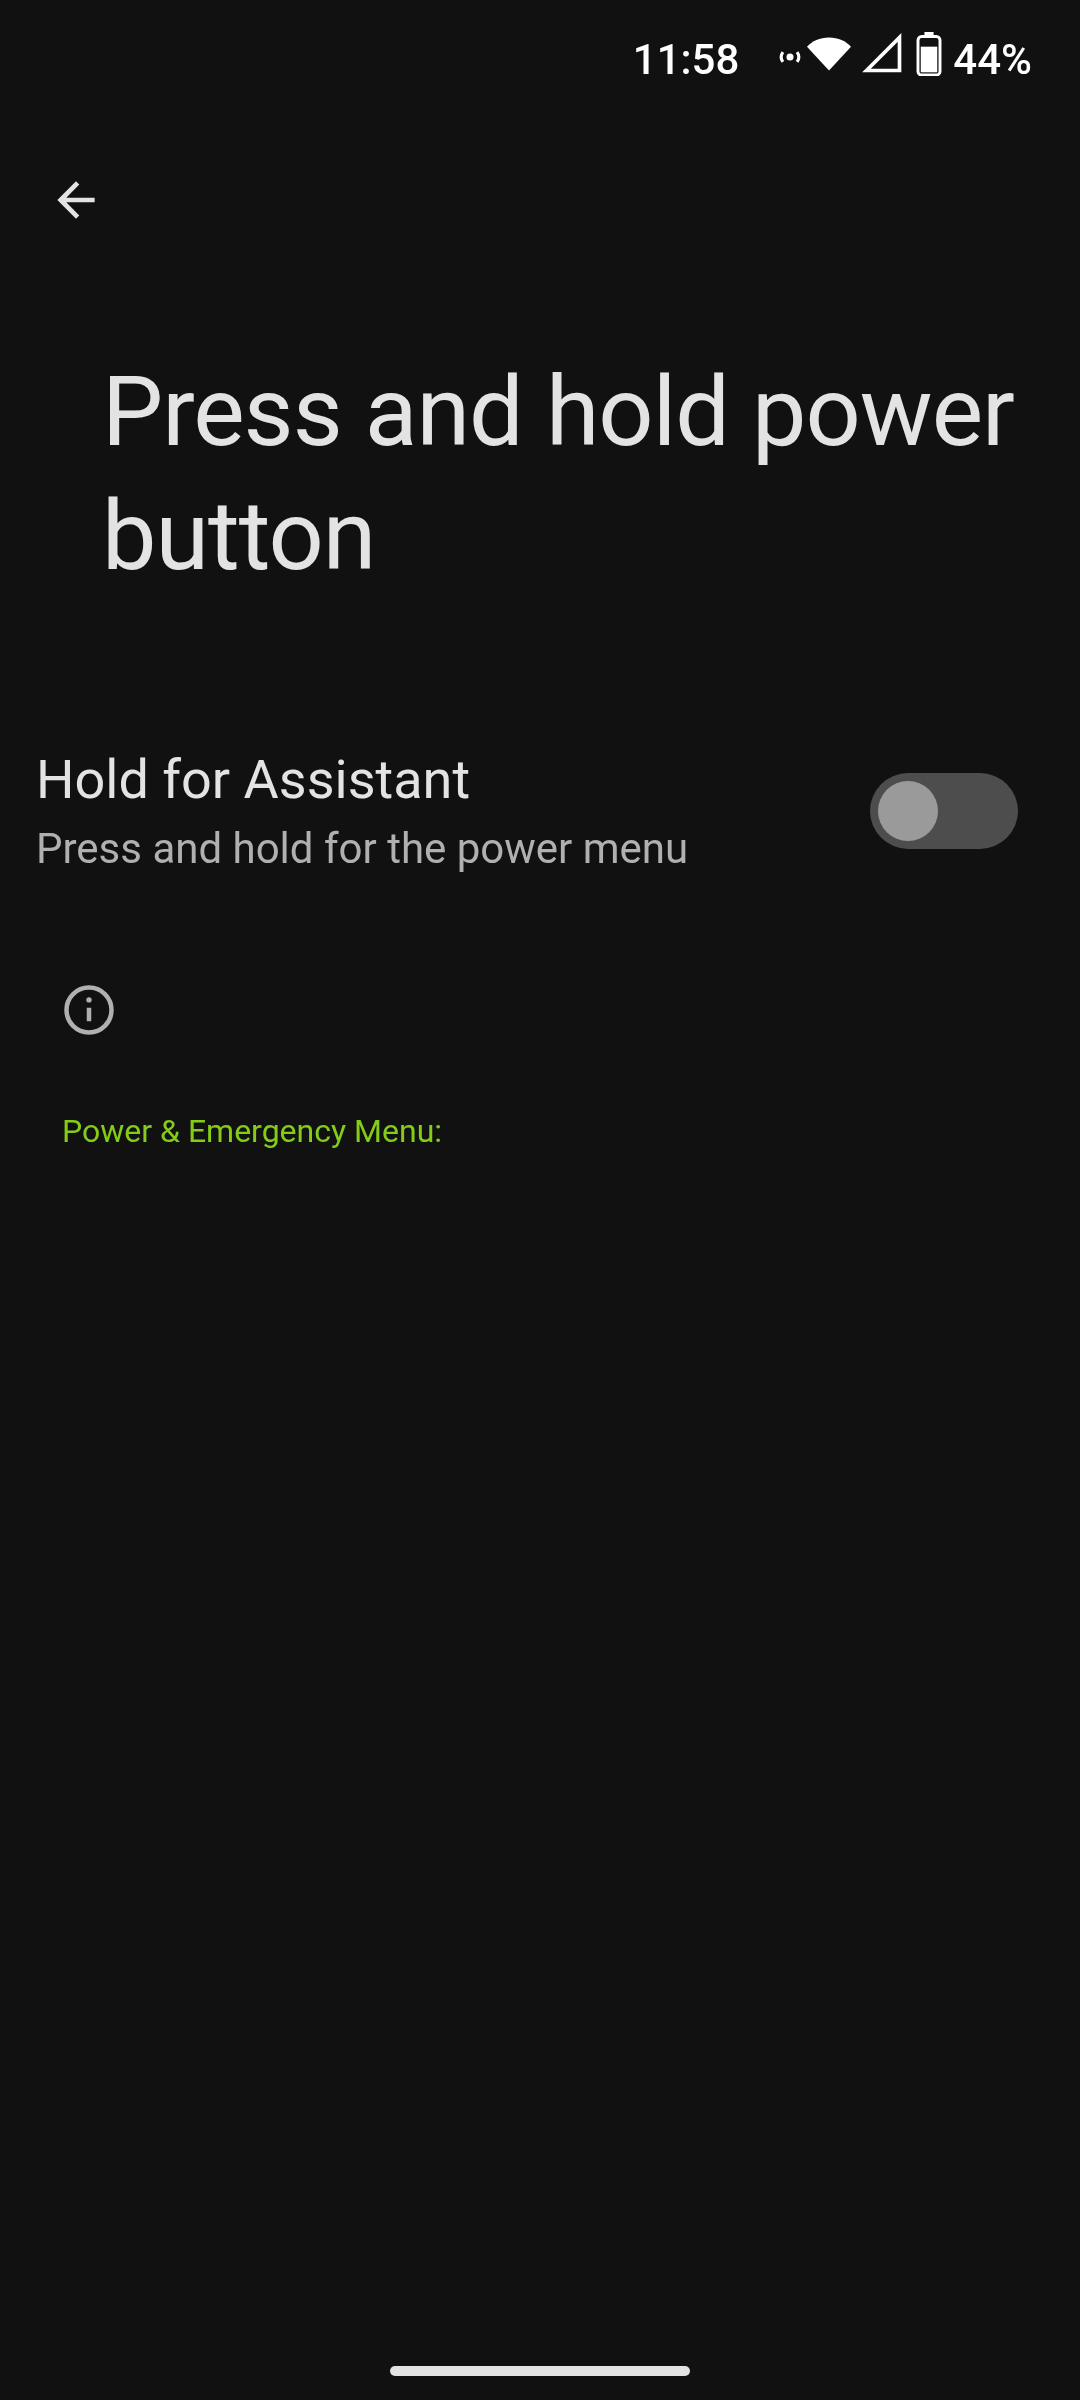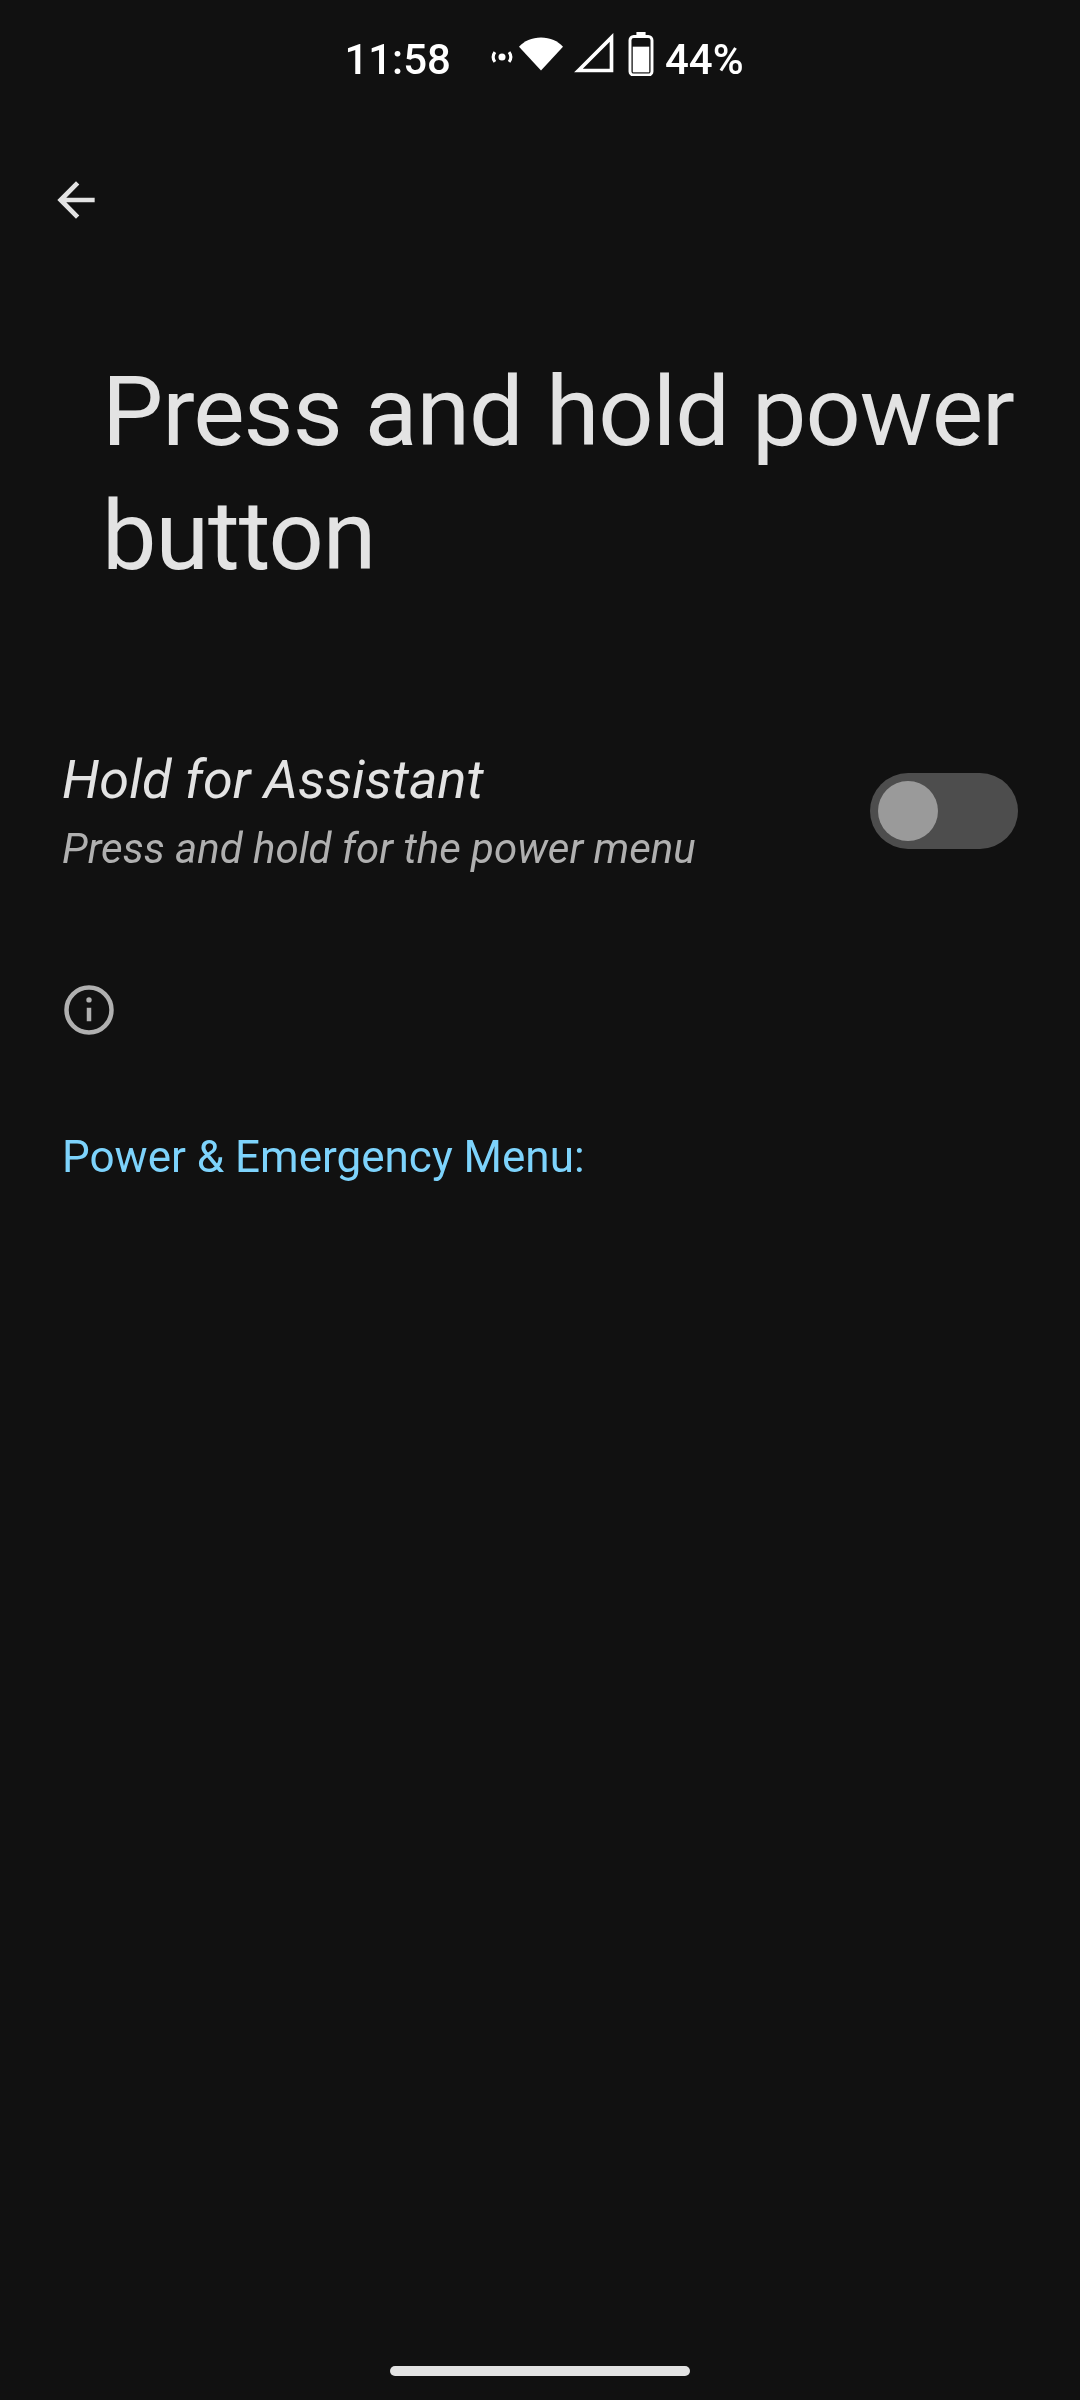--- a/index.html
+++ b/index.html
@@ -7,21 +7,21 @@
       width: 1080px;
       height: 2400px;
       background: #111111;
       color: #e3e3e3;
       font-family: Roboto, "Helvetica Neue", Arial, sans-serif;
       overflow: hidden;
       position: relative;
     }
     .status-bar {
       display: flex;
-      justify-content: center;
+      justify-content: flex-end;
       align-items: center;
       padding: 28px 48px 0 56px;
       height: 90px;
       font-size: 42px;
       font-weight: 500;
       color: #ffffff;
     }
     .status-left { display: flex; align-items: center; gap: 34px; }
     .status-right { display: flex; align-items: center; gap: 10px; }
     .back-area { padding: 70px 0 0 36px; }
@@ -32,40 +32,39 @@
       line-height: 1.28;
       letter-spacing: -1px;
       color: #e3e3e3;
       padding: 110px 62px 0 62px;
       margin-left: 40px;
     }
     .setting-row {
       display: flex;
       align-items: center;
       justify-content: space-between;
-      padding: 150px 62px 0 62px;
+      padding: 150px 62px 0 36px;
       gap: 40px;
-      font-style: italic;
     }
     .setting-text { flex: 1; }
     .setting-title { font-size: 54px; font-weight: 400; color: #e3e3e3; }
     .setting-sub { font-size: 42px; font-weight: 400; color: #b0b0b0; margin-top: 13px; }
     .toggle {
       width: 148px; height: 76px; border-radius: 38px;
       background: #4d4d4d; position: relative; cursor: pointer;
     }
     .toggle-knob {
       width: 60px; height: 60px; border-radius: 30px;
       background: #9a9a9a; position: absolute; top: 8px; left: 8px;
     }
     .info-section { padding: 110px 62px 0 62px; }
     .info-icon { width: 54px; height: 54px; }
     .info-text {
-      font-size: 44px; font-weight: 400; color: #7dd3fc;
-      line-height: 1.4; margin-top: 90px;
+      font-size: 32px; font-weight: 400; color: #84cc16;
+      line-height: 1.4; margin-top: 72px;
     }
     .nav-handle {
       position: absolute; bottom: 24px; left: 50%;
       transform: translateX(-50%);
       width: 300px; height: 10px; border-radius: 5px; background: #e3e3e3;
     }
   </style>
 </head>
 <body>
 

